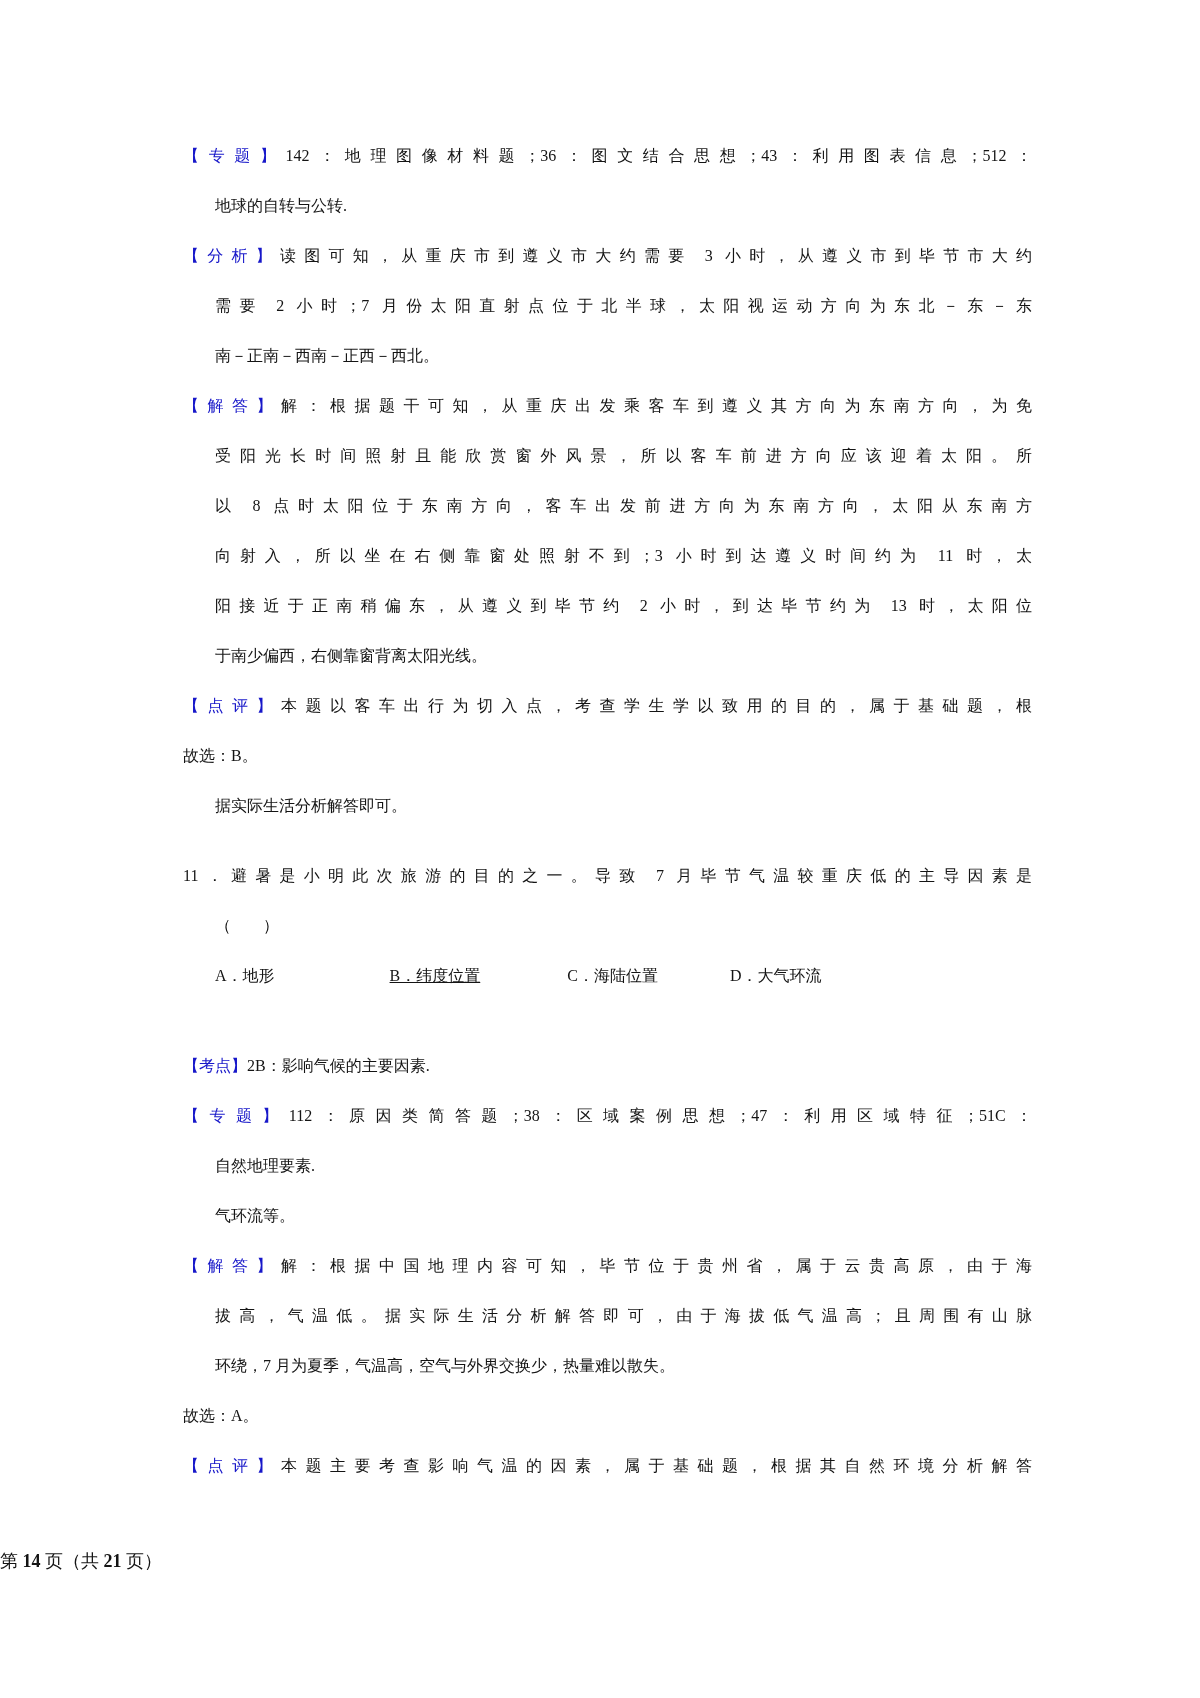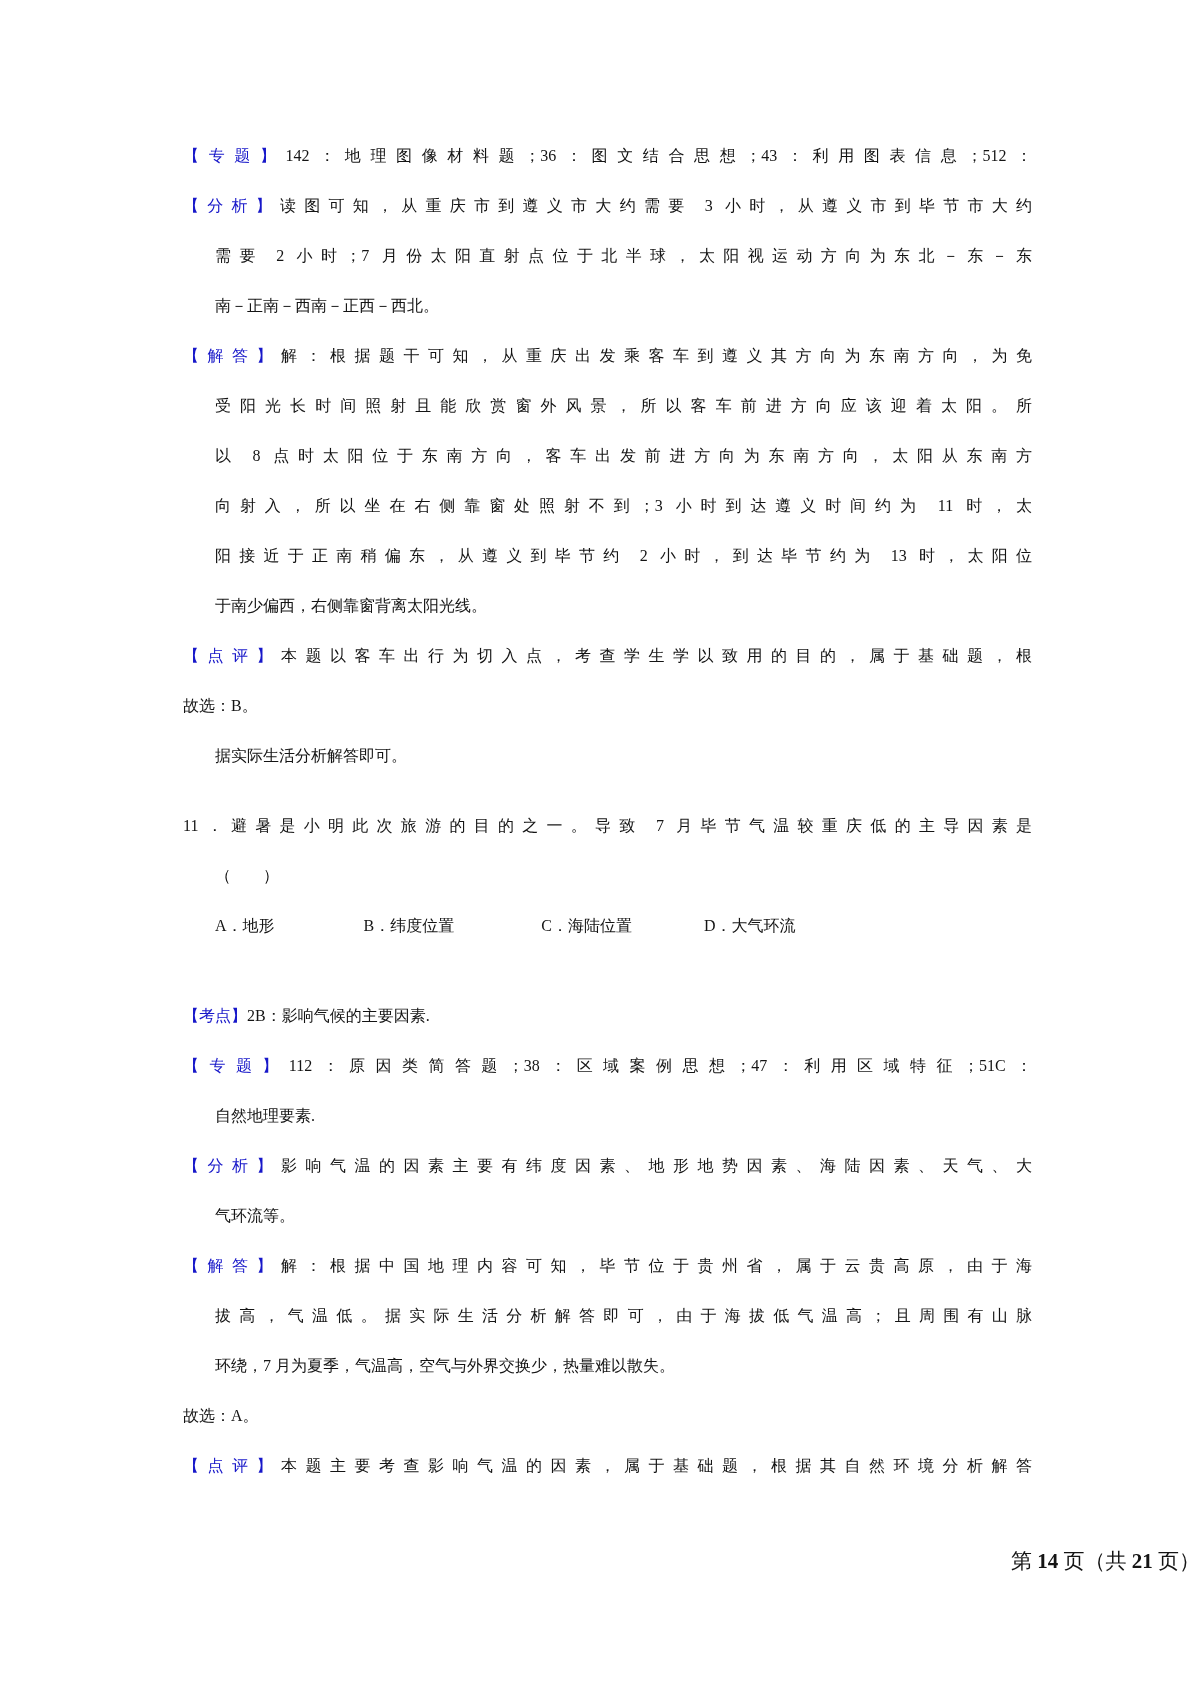--- a/index.html
+++ b/index.html
@@ -14,35 +14,36 @@
   }
   .ln{height:50px;line-height:50px;white-space:normal;overflow:hidden;}
   
   .jf{text-align:justify;text-align-last:justify;}
   .ind{margin-left:32px;}
   .tag{color:#1717c9;}
   .sp20{height:20px;}
   .sp40{height:40px;}
   .options .opt{display:inline-block;white-space:nowrap;}
   .opt-a{margin-left:32px;font-family:Liberation Serif, serif;}
-  .opt-b{margin-left:85px;}
+  .opt-b{margin-left:111px;text-decoration:underline;}
   .opt-c{margin-left:83px;text-align:right;}
   .opt-d{margin-left:68px;}
   .footer{
     position:absolute;left:0;top:1546px;width:1200px;
-    text-align:right;font-size:21px;line-height:30px;color:#141414;
+    text-align:left;font-size:18px;line-height:30px;color:#141414;
   }
   .footer .num{font-weight:bold;}
 </style>
 </head>
 <body>
 
 <div class="content">
 
   <div class="ln jf"><span class="tag">【专题】</span><span>142：地理图像材料题；36：图文结合思想；43：利用图表信息；512：</span></div>
+  <div class="ln ind">地球的自转与公转.</div>
 
   <div class="ln jf"><span class="tag">【分析】</span><span>读图可知，从重庆市到遵义市大约需要 3 小时，从遵义市到毕节市大约</span></div>
   <div class="ln jf ind">需要 2 小时；7 月份太阳直射点位于北半球，太阳视运动方向为东北－东－东</div>
   <div class="ln ind">南－正南－西南－正西－西北。</div>
 
   <div class="ln jf"><span class="tag">【解答】</span><span>解：根据题干可知，从重庆出发乘客车到遵义其方向为东南方向，为免</span></div>
   <div class="ln jf ind">受阳光长时间照射且能欣赏窗外风景，所以客车前进方向应该迎着太阳。所</div>
   <div class="ln jf ind">以 8 点时太阳位于东南方向，客车出发前进方向为东南方向，太阳从东南方</div>
   <div class="ln jf ind">向射入，所以坐在右侧靠窗处照射不到；3 小时到达遵义时间约为 11 时，太</div>
   <div class="ln jf ind">阳接近于正南稍偏东，从遵义到毕节约 2 小时，到达毕节约为 13 时，太阳位</div>
@@ -64,21 +65,20 @@
     <span class="opt opt-d">D．大气环流</span>
   </div>
 
   <div class="sp40"></div>
 
   <div class="ln"><span class="tag">【考点】</span><span>2B：影响气候的主要因素.</span></div>
 
   <div class="ln jf"><span class="tag">【专题】</span><span>112：原因类简答题；38：区域案例思想；47：利用区域特征；51C：</span></div>
   <div class="ln ind">自然地理要素.</div>
 
-  <div class="ln jf"><span class="tag">【分析】</span><span>影响气温的因素主要有纬度因素、地形地势因素、海陆因素、天气、大</span></div>
   <div class="ln ind">气环流等。</div>
 
   <div class="ln jf"><span class="tag">【解答】</span><span>解：根据中国地理内容可知，毕节位于贵州省，属于云贵高原，由于海</span></div>
   <div class="ln jf ind">拔高，气温低。据实际生活分析解答即可，由于海拔低气温高；且周围有山脉</div>
   <div class="ln ind">环绕，7 月为夏季，气温高，空气与外界交换少，热量难以散失。</div>
 
   <div class="ln">故选：A。</div>
 
   <div class="ln jf"><span class="tag">【点评】</span><span>本题主要考查影响气温的因素，属于基础题，根据其自然环境分析解答</span></div>
 

